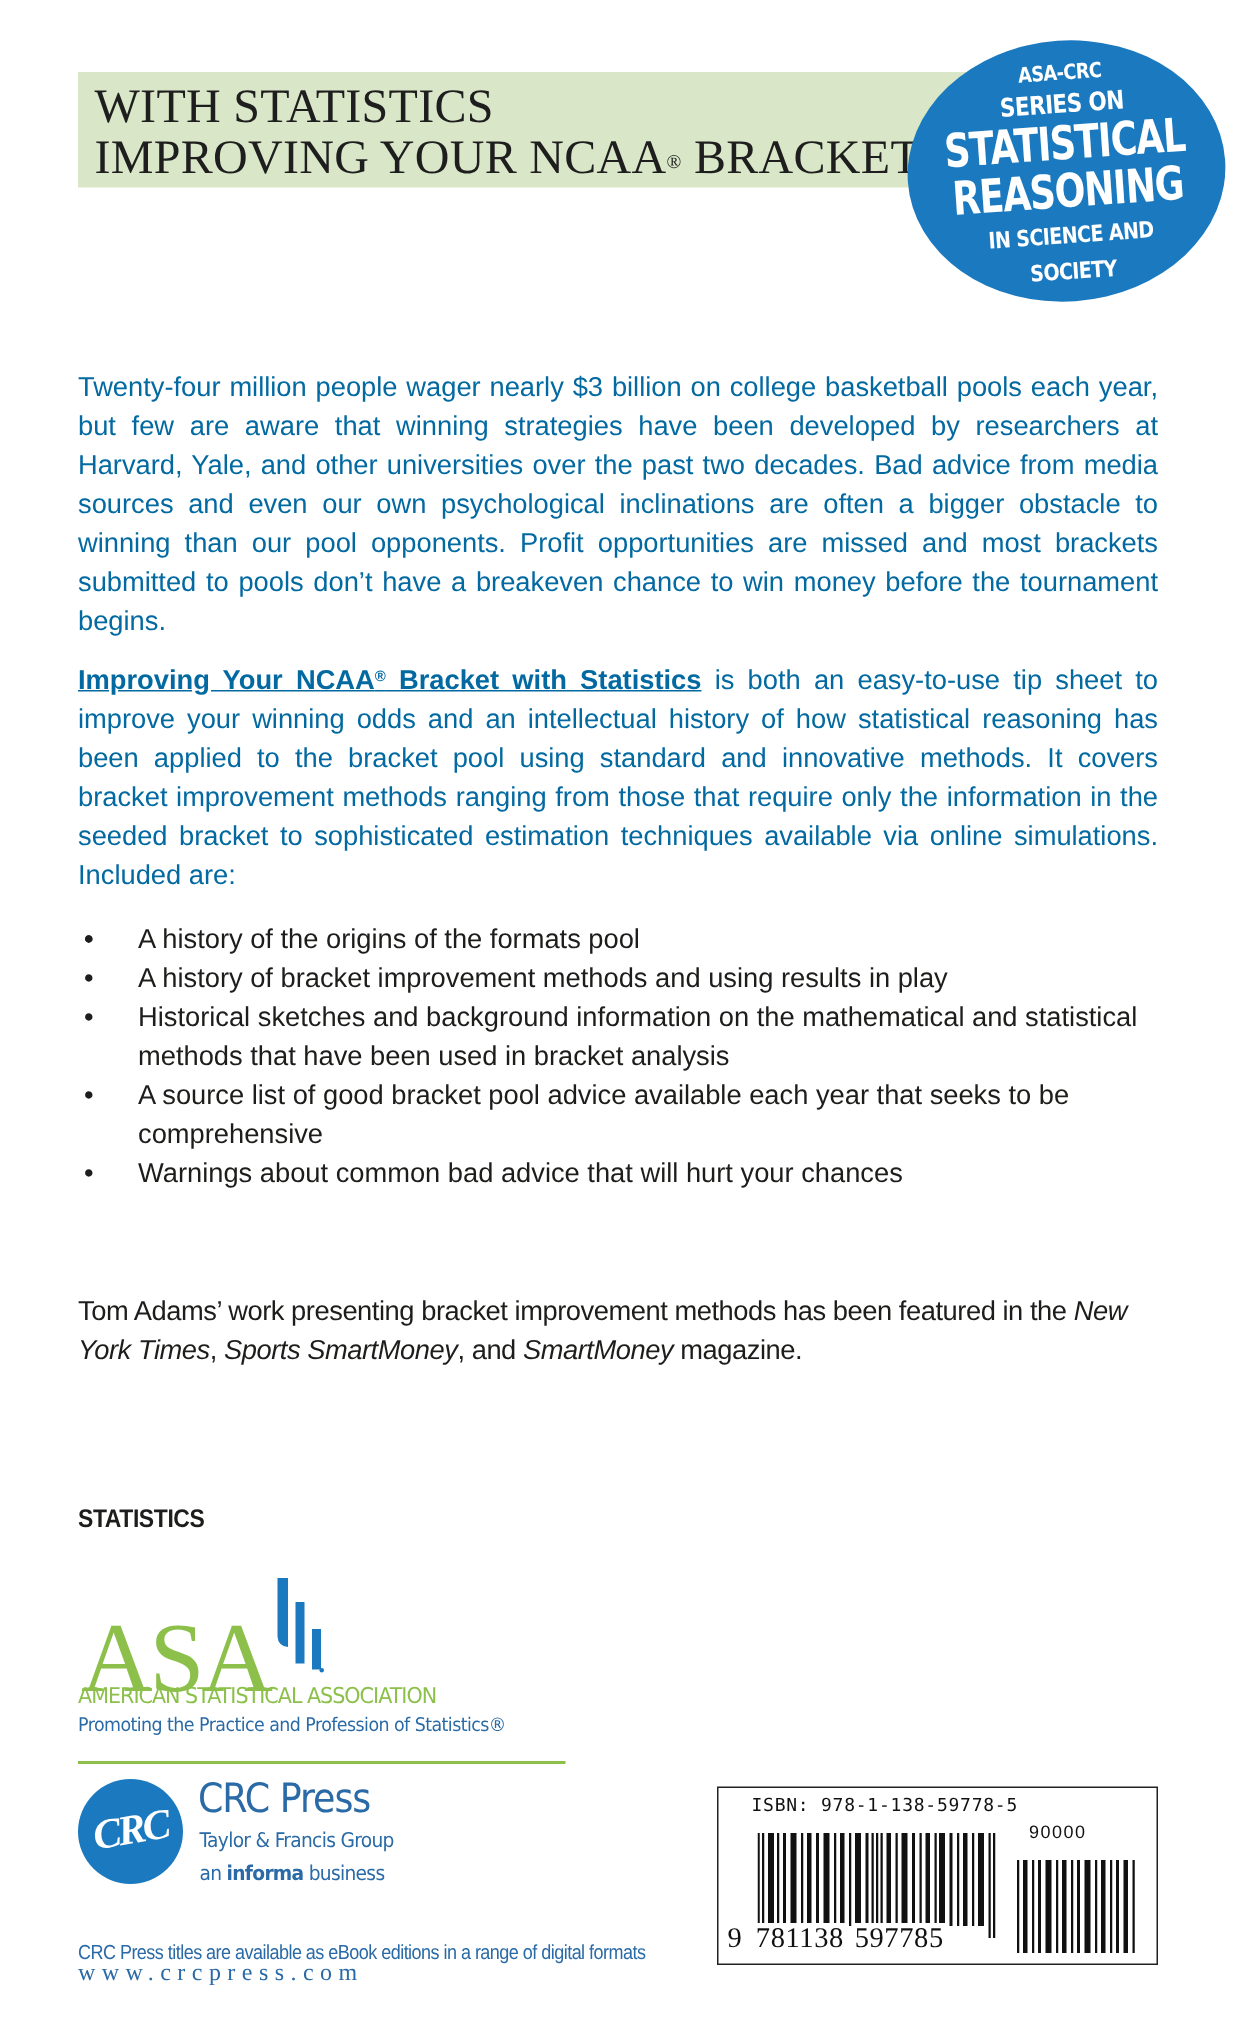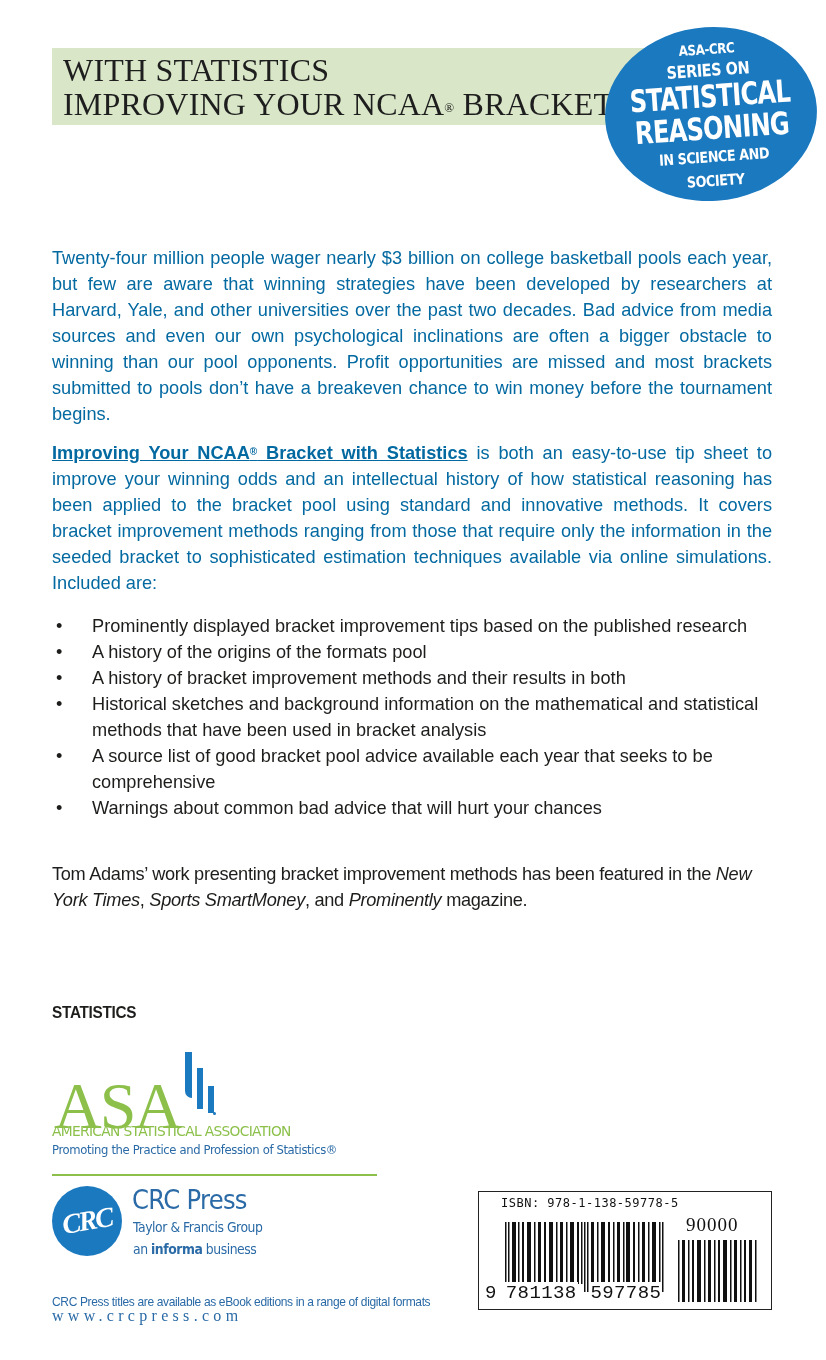--- a/index.html
+++ b/index.html
@@ -44,24 +44,24 @@
   .crc-circle span { position: absolute; left: 0; right: 0; top: 19px; text-align: center; color: #ffffff; font-family: "Liberation Serif", serif; font-style: italic; font-weight: bold; font-size: 28px; letter-spacing: -2px; transform: rotate(-10deg); }
   .crc-name { position: absolute; left: 132px; top: 1184px; font-family: "DejaVu Sans", sans-serif; font-size: 27px; color: #2a6aa6; letter-spacing: -0.8px; transform: scaleX(0.9); transform-origin: left; }
   .crc-tf { position: absolute; left: 133px; top: 1219px; font-family: "DejaVu Sans", sans-serif; font-size: 13.5px; color: #2a6aa6; letter-spacing: -0.5px; transform: scaleX(0.92); transform-origin: left; }
   .crc-informa { position: absolute; left: 133px; top: 1241px; font-family: "DejaVu Sans", sans-serif; font-size: 13.5px; color: #2a6aa6; letter-spacing: -0.5px; transform: scaleX(0.92); transform-origin: left; }
   .crc-informa b { font-weight: bold; }
   .crc-url { position: absolute; left: 52px; top: 1307px; font-family: Liberation Serif, serif; font-size: 16px; color: #2a6aa6; letter-spacing: 4.3px; }
   .crc-note { position: absolute; left: 52px; top: 1294px; font-family: "Liberation Sans", sans-serif; font-size: 13.5px; color: #2a6aa6; letter-spacing: -0.4px; white-space: nowrap; transform: scaleX(0.89); transform-origin: left; }
 
   .barcode-box { position: absolute; left: 478px; top: 1191px; width: 292px; height: 117px; border: 1.5px solid #222; background: #fff; }
   .isbn-text { position: absolute; left: 22px; top: 4px; font-family: "DejaVu Sans Mono", monospace; font-size: 12px; letter-spacing: 0.5px; color: #111; }
-  .price-text { position: absolute; left: 207px; top: 22px; font-family: Liberation Serif, serif; font-size: 19px; letter-spacing: 1px; color: #111; }
+  .price-text { position: absolute; left: 207px; top: 22px; font-family: Liberation Sans, sans-serif; font-size: 12px; letter-spacing: 1px; color: #111; }
   .bars-main { position: absolute; left: 26px; top: 30px; width: 162px; height: 70px; }
   .bars-addon { position: absolute; left: 199px; top: 48px; width: 80px; height: 62px; }
-  .ean-text { position: absolute; left: 6px; top: 90px; font-family: Liberation Mono, monospace; font-size: 19px; letter-spacing: 0.4px; color: #111; background: transparent; }
+  .ean-text { position: absolute; left: 6px; top: 90px; font-family: Liberation Serif, serif; font-size: 19px; letter-spacing: 0.4px; color: #111; background: transparent; }
   .ean-text .first { margin-right: 8px; }
   .ean-text .g1 { background: #fff; padding: 0 1px; }
 </style>
 </head>
 <body>
 
 <div class="banner"></div>
 <div class="banner-title">
   <div>WITH STATISTICS</div>
   <div><span>IMPROVING YOUR NCAA</span><sup>®</sup><span> BRACKET</span></div>
@@ -74,29 +74,29 @@
   <div class="l4">REASONING</div>
   <div class="l5">IN SCIENCE AND</div>
   <div class="l6">SOCIETY</div>
 </div>
 
 <p class="body-text p1 last-line">Twenty-four million people wager nearly $3 billion on college basketball pools each year, but few are aware that winning strategies have been developed by researchers at Harvard, Yale, and other universities over the past two decades. Bad advice from media sources and even our own psychological inclinations are often a bigger obstacle to winning than our pool opponents. Profit opportunities are missed and most brackets submitted to pools don’t have a breakeven chance to win money before the tournament begins.</p>
 
 <p class="body-text p2 last-line"><b><span>Improving Your NCAA</span><sup>®</sup><span> Bracket with Statistics</span></b><span> is both an easy-to-use tip sheet to improve your winning odds and an intellectual history of how statistical reasoning has been applied to the bracket pool using standard and innovative methods. It covers bracket improvement methods ranging from those that require only the information in the seeded bracket to sophisticated estimation techniques available via online simulations. Included are:</span></p>
 
 <ul class="bullets">
-  <li><span class="dot">•</span><span>Prominently displayed bracket improvement tips based on the published research</span></li>
+  <li><span class="dot">•</span></li>
   <li><span class="dot">•</span><span>A history of the origins of the formats pool</span></li>
-  <li><span class="dot">•</span><span>A history of bracket improvement methods and their results in both</span></li>
+  <li><span class="dot">•</span><span>A history of bracket improvement methods and using results in play</span></li>
   <li><span class="dot">•</span><span>Historical sketches and background information on the mathematical and statistical methods that have been used in bracket analysis</span></li>
   <li><span class="dot">•</span><span>A source list of good bracket pool advice available each year that seeks to be comprehensive</span></li>
   <li><span class="dot">•</span><span>Warnings about common bad advice that will hurt your chances</span></li>
 </ul>
 
-<p class="p3"><span>Tom Adams’ work presenting bracket improvement methods has been featured in the </span><i>New York Times</i><span>, </span><i>Sports SmartMoney</i><span>, and </span><i>Prominently</i><span> magazine.</span></p>
+<p class="p3"><span>Tom Adams’ work presenting bracket improvement methods has been featured in the </span><i>New York Times</i><span>, </span><i>Sports SmartMoney</i><span>, and </span><i>SmartMoney</i><span> magazine.</span></p>
 
 <div class="category">STATISTICS</div>
 
 <div class="asa-logo">
   <div class="asa-letters">ASA</div>
   <div class="asa-bar" style="left:133px; top:0px; width:7px; height:46px; border-radius:0 0 0 14px;"></div>
   <div class="asa-bar" style="left:145px; top:16px; width:6px; height:41px;"></div>
   <div class="asa-bar" style="left:156px; top:34px; width:6px; height:27px;"></div>
   <div class="asa-bar" style="left:161px; top:60px; width:3px; height:3px; border-radius:50%;"></div>
   <div class="asa-name">AMERICAN STATISTICAL ASSOCIATION</div>

